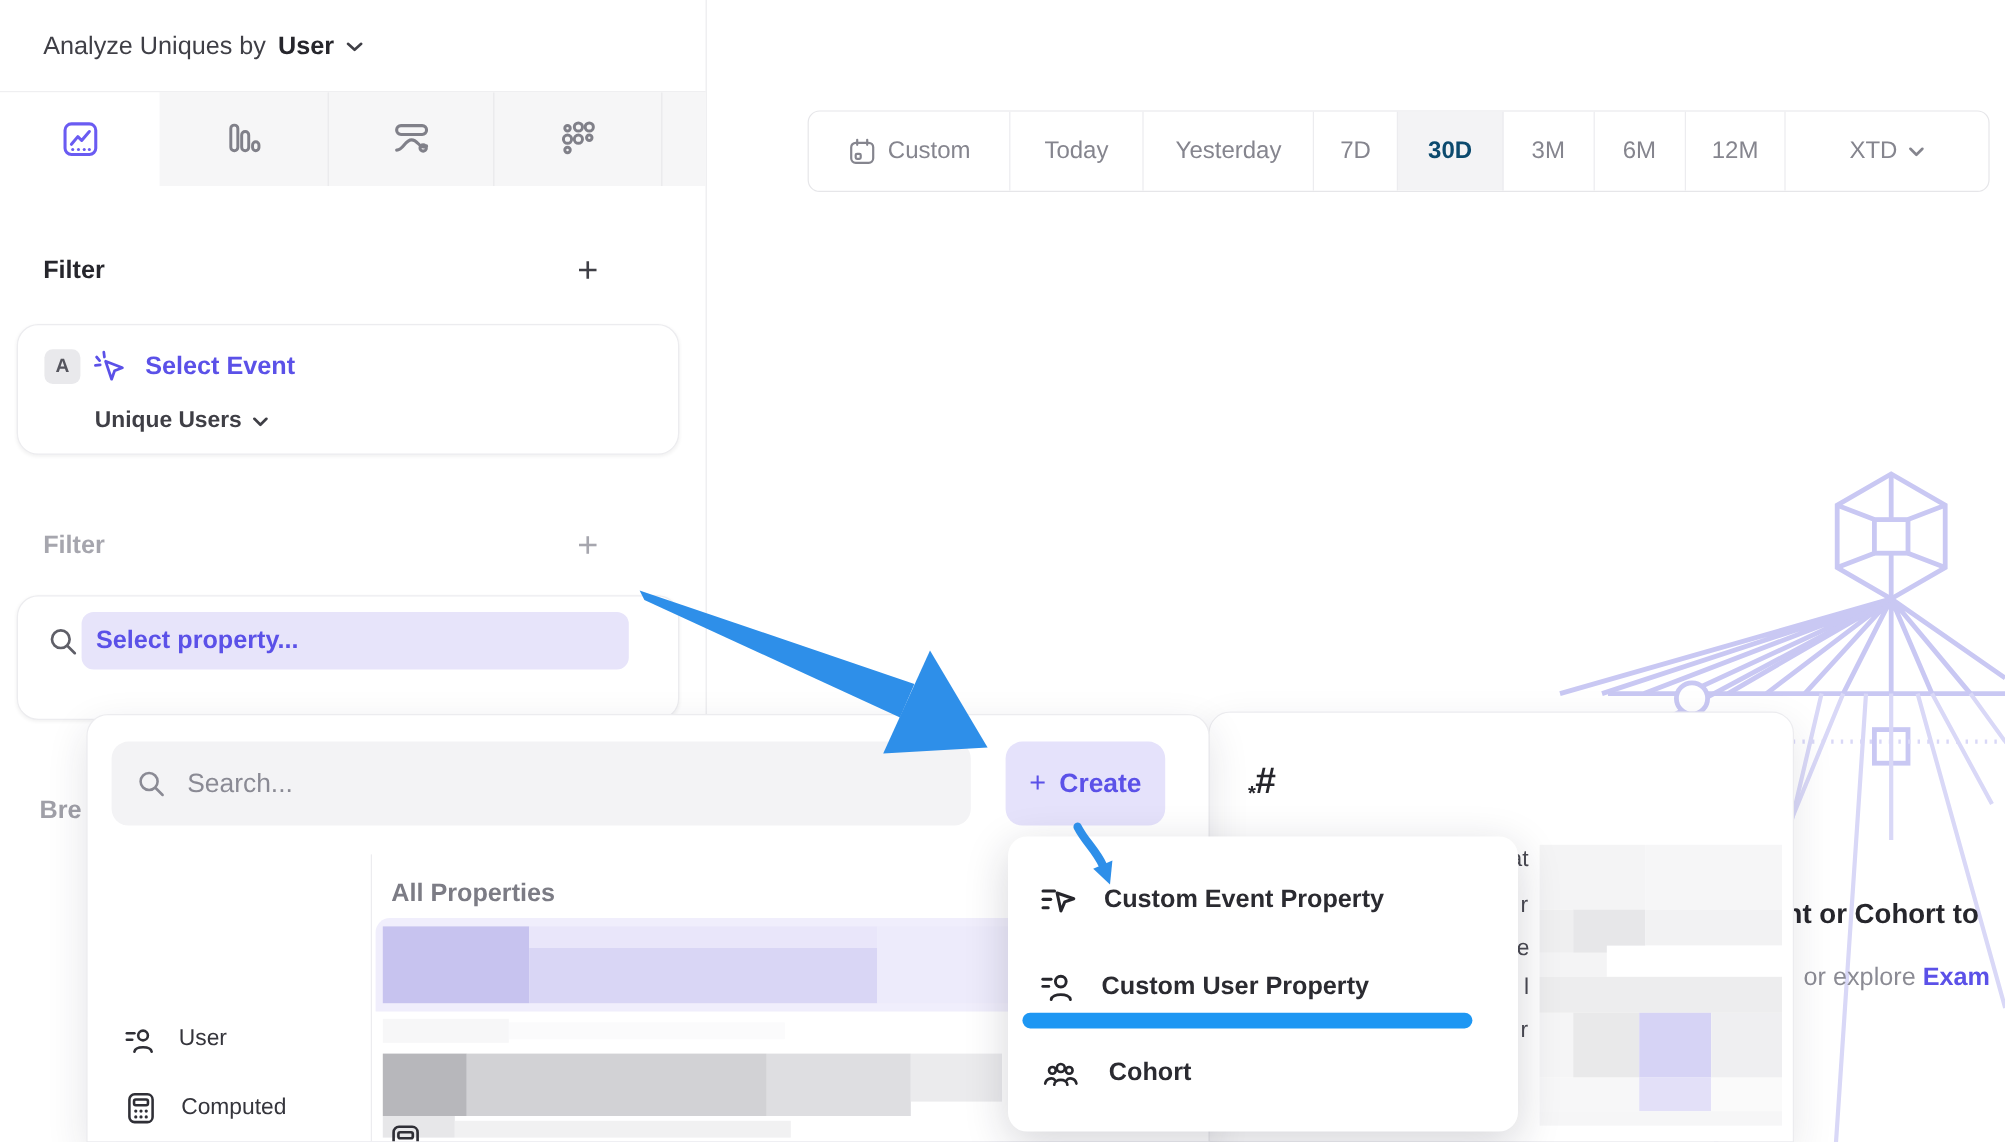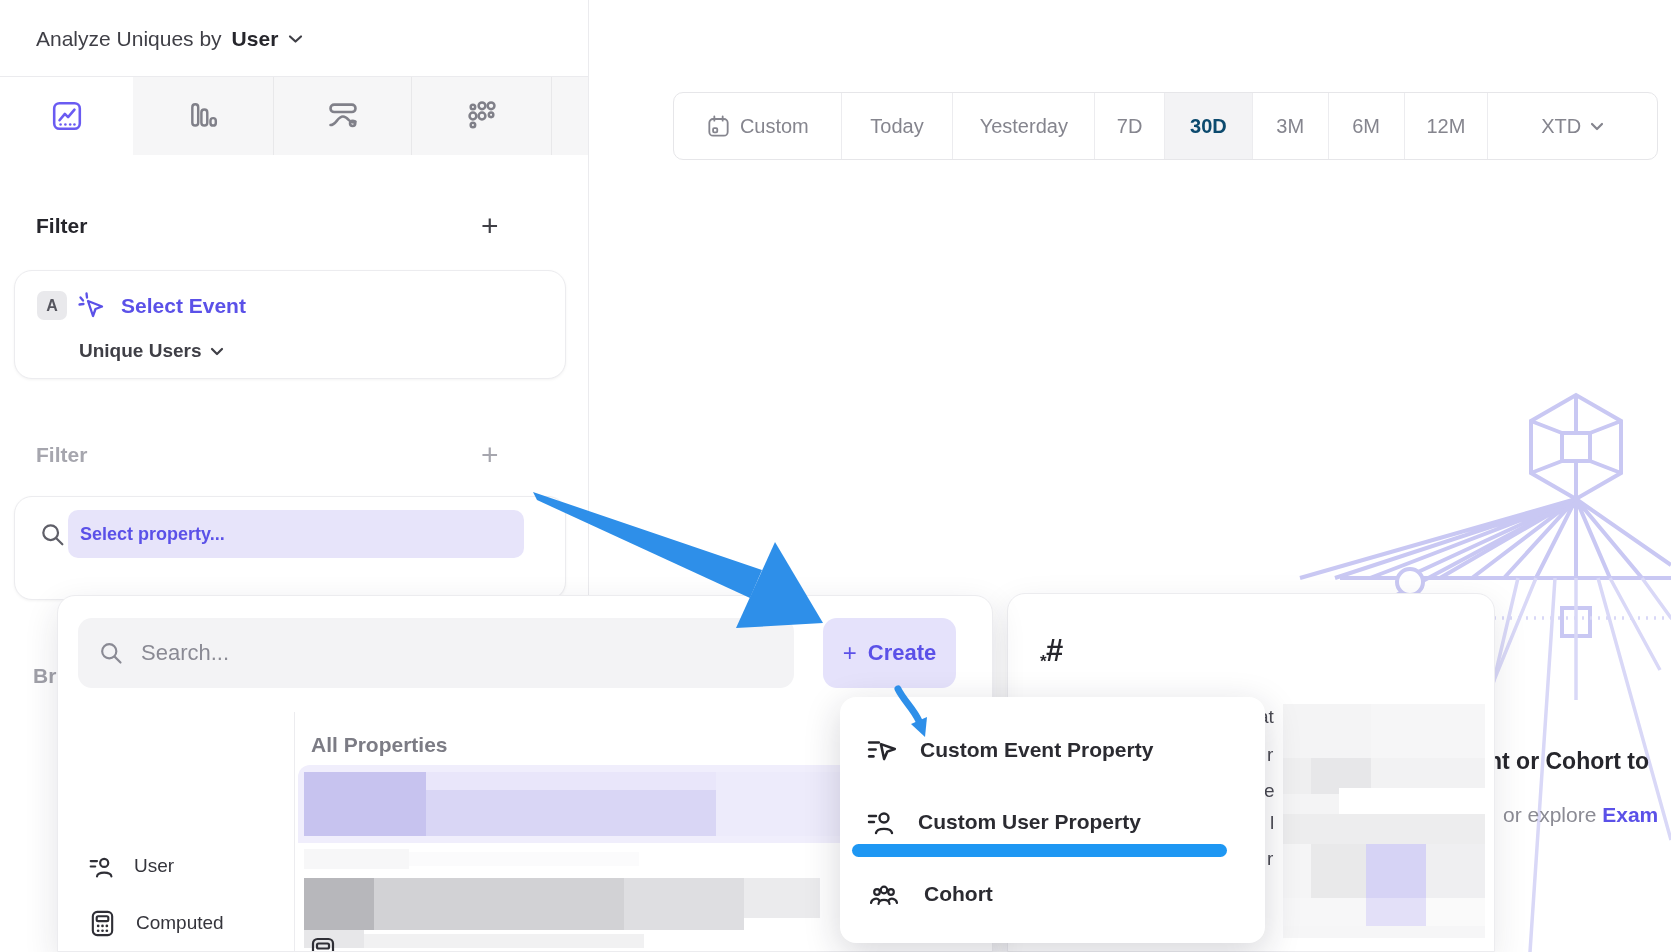--- a/index.html
+++ b/index.html
@@ -24,34 +24,34 @@
   .plus-btn.muted{color:#a6a6ae;}
   .card{position:absolute;left:14px;width:552px;background:#fff;border:1px solid #ececef;
         border-radius:18px;box-shadow:0 1px 3px rgba(0,0,0,.05);z-index:2;}
   .badge-a{position:absolute;left:22px;top:20px;width:30px;height:29px;background:#e9e9ec;border-radius:7px;
            display:flex;align-items:center;justify-content:center;font-size:16px;font-weight:700;color:#55555e;}
   .sel-event{position:absolute;left:106px;top:21px;height:28px;display:flex;align-items:center;
              font-size:21px;font-weight:700;color:#5b51e8;}
   .uniq{position:absolute;left:64px;top:66px;height:28px;display:flex;align-items:center;gap:9px;
         font-size:19px;font-weight:600;color:#3f3f46;}
   .lav-pill{position:absolute;left:53px;top:13px;width:456px;height:48px;background:#e7e4fa;border-radius:10px;
-            display:flex;align-items:center;padding-left:12px;font-size:18px;font-weight:600;color:#5b51e8;}
+            display:flex;align-items:center;padding-left:12px;font-size:21px;font-weight:600;color:#5b51e8;}
   .bre{position:absolute;left:33px;top:664px;font-size:21px;font-weight:700;color:#a0a0a8;z-index:1;}
 
   
   .daterange{position:absolute;left:673px;top:92px;width:985px;height:68px;display:flex;
              border:1px solid #e6e6e9;border-radius:10px;background:#fff;overflow:hidden;z-index:3;}
   .seg{height:100%;display:flex;align-items:center;justify-content:center;gap:9px;
        font-size:20px;color:#85858e;border-right:1px solid #ececef;}
   .seg:last-child{border-right:none;}
   .seg.active{background:#f3f3f5;color:#0c4a6e;font-weight:700;text-align:right;}
 
   
   .panel{position:absolute;background:#fff;border:1px solid #ececef;overflow:hidden;}
-  .prop-panel{left:57px;top:595px;width:936px;height:357px;border-radius:18px 18px 0 0;
+  .prop-panel{left:72px;top:595px;width:936px;height:357px;border-radius:18px 18px 0 0;
               box-shadow:0 12px 34px rgba(35,35,60,.12);z-index:5;}
   .freq-panel{left:1007px;top:593px;width:488px;height:359px;border-radius:18px 18px 0 0;
               box-shadow:0 12px 34px rgba(35,35,60,.10);z-index:4;}
   .menu-panel{left:840px;top:697px;width:425px;height:246px;border-radius:16px;border:none;
               box-shadow:0 10px 36px rgba(25,25,50,.18);z-index:8;}
 
   .search-input{position:absolute;left:20px;top:22px;width:716px;height:70px;background:#f3f3f5;
                 border-radius:14px;display:flex;align-items:center;padding-left:20px;gap:16px;}
   .search-ph{font-size:22px;color:#8a8a94;}
   .create-btn{position:absolute;left:765px;top:22px;width:133px;height:70px;background:#e5e2fb;border-radius:14px;

